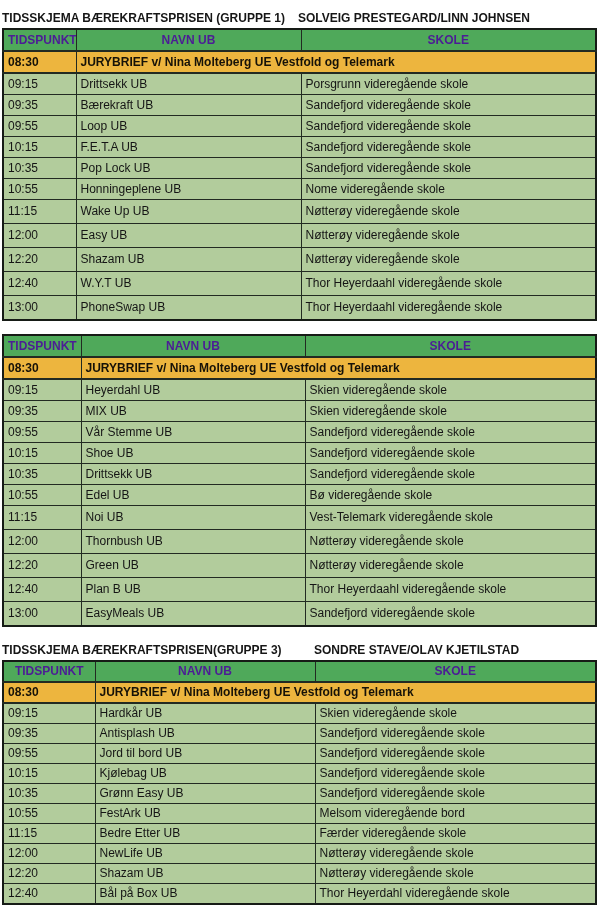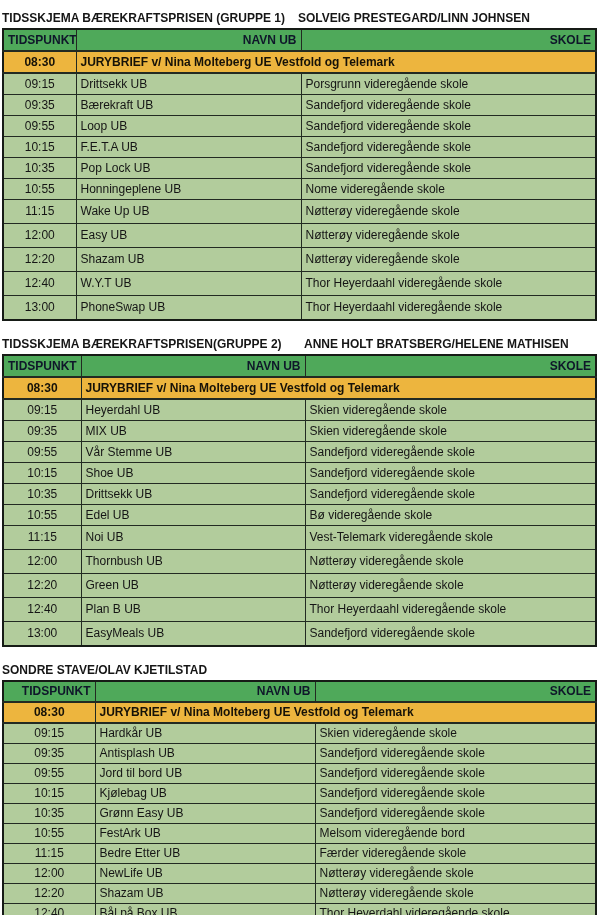--- a/index.html
+++ b/index.html
@@ -24,30 +24,30 @@
   }
   .tbl th,.tbl td{
     padding:0 4px;height:20px;line-height:20px;
     white-space:nowrap;overflow:hidden;
     border:1.5px solid #222a22;
   }
   .g1 col.c-time{width:73px;}  .g1 col.c-name{width:225px;} .g1 col.c-school{width:295px;}
   .g2 col.c-time{width:78px;}  .g2 col.c-name{width:224px;} .g2 col.c-school{width:291px;}
   .g3 col.c-time{width:92px;}  .g3 col.c-name{width:220px;} .g3 col.c-school{width:281px;}
   .head-row th{
-    background:#4fa95a;text-align:right;font-weight:700;color:#0f172a;
+    background:#4fa95a;text-align:center;font-weight:700;color:#4c1d95;
     border-bottom-width:2px;
   }
   .jury-row td{
     background:#edb53e;font-weight:700;color:#161208;
     border-top-width:2px;border-bottom-width:2px;
   }
   .data-row td{background:#b2cc9c;}
   td.time,th.time{}
-  td.time{text-align:center;margin-left:16px;}
+  td.time{text-align:left;margin-left:16px;}
   .tall td{height:23px;line-height:23px;}
   .g3 .tbl th,.g3 .tbl td{height:19px;line-height:19px;}
 </style>
 </head>
 <body>
 
 <div class="sheet">
 
   <section class="group g1">
     <div class="title-bar">
@@ -123,24 +123,20 @@
         <tr class="data-row tall">
           <td class="time">13:00</td>
           <td>PhoneSwap UB</td>
           <td>Thor Heyerdaahl videregående skole</td>
         </tr>
       </tbody>
     </table>
   </section>
 
   <section class="group g2">
-    <div class="title-bar">
-      <span class="t-title">TIDSSKJEMA BÆREKRAFTSPRISEN(GRUPPE 2)</span>
-      <span class="t-judges">ANNE HOLT BRATSBERG/HELENE MATHISEN</span>
-    </div>
     <table class="tbl">
       <colgroup>
           <col class="c-time">
           <col class="c-name">
           <col class="c-school">
         </colgroup>
       <tbody>
         <tr class="head-row">
           <th class="time">TIDSPUNKT</th>
           <th>NAVN UB</th>
@@ -204,20 +200,21 @@
           <td class="time">13:00</td>
           <td>EasyMeals UB</td>
           <td>Sandefjord videregående skole</td>
         </tr>
       </tbody>
     </table>
   </section>
 
   <section class="group g3">
     <div class="title-bar">
+      <span class="t-title">TIDSSKJEMA BÆREKRAFTSPRISEN(GRUPPE 3)</span>
       <span class="t-judges">SONDRE STAVE/OLAV KJETILSTAD</span>
     </div>
     <table class="tbl">
       <colgroup>
           <col class="c-time">
           <col class="c-name">
           <col class="c-school">
         </colgroup>
       <tbody>
         <tr class="head-row">

